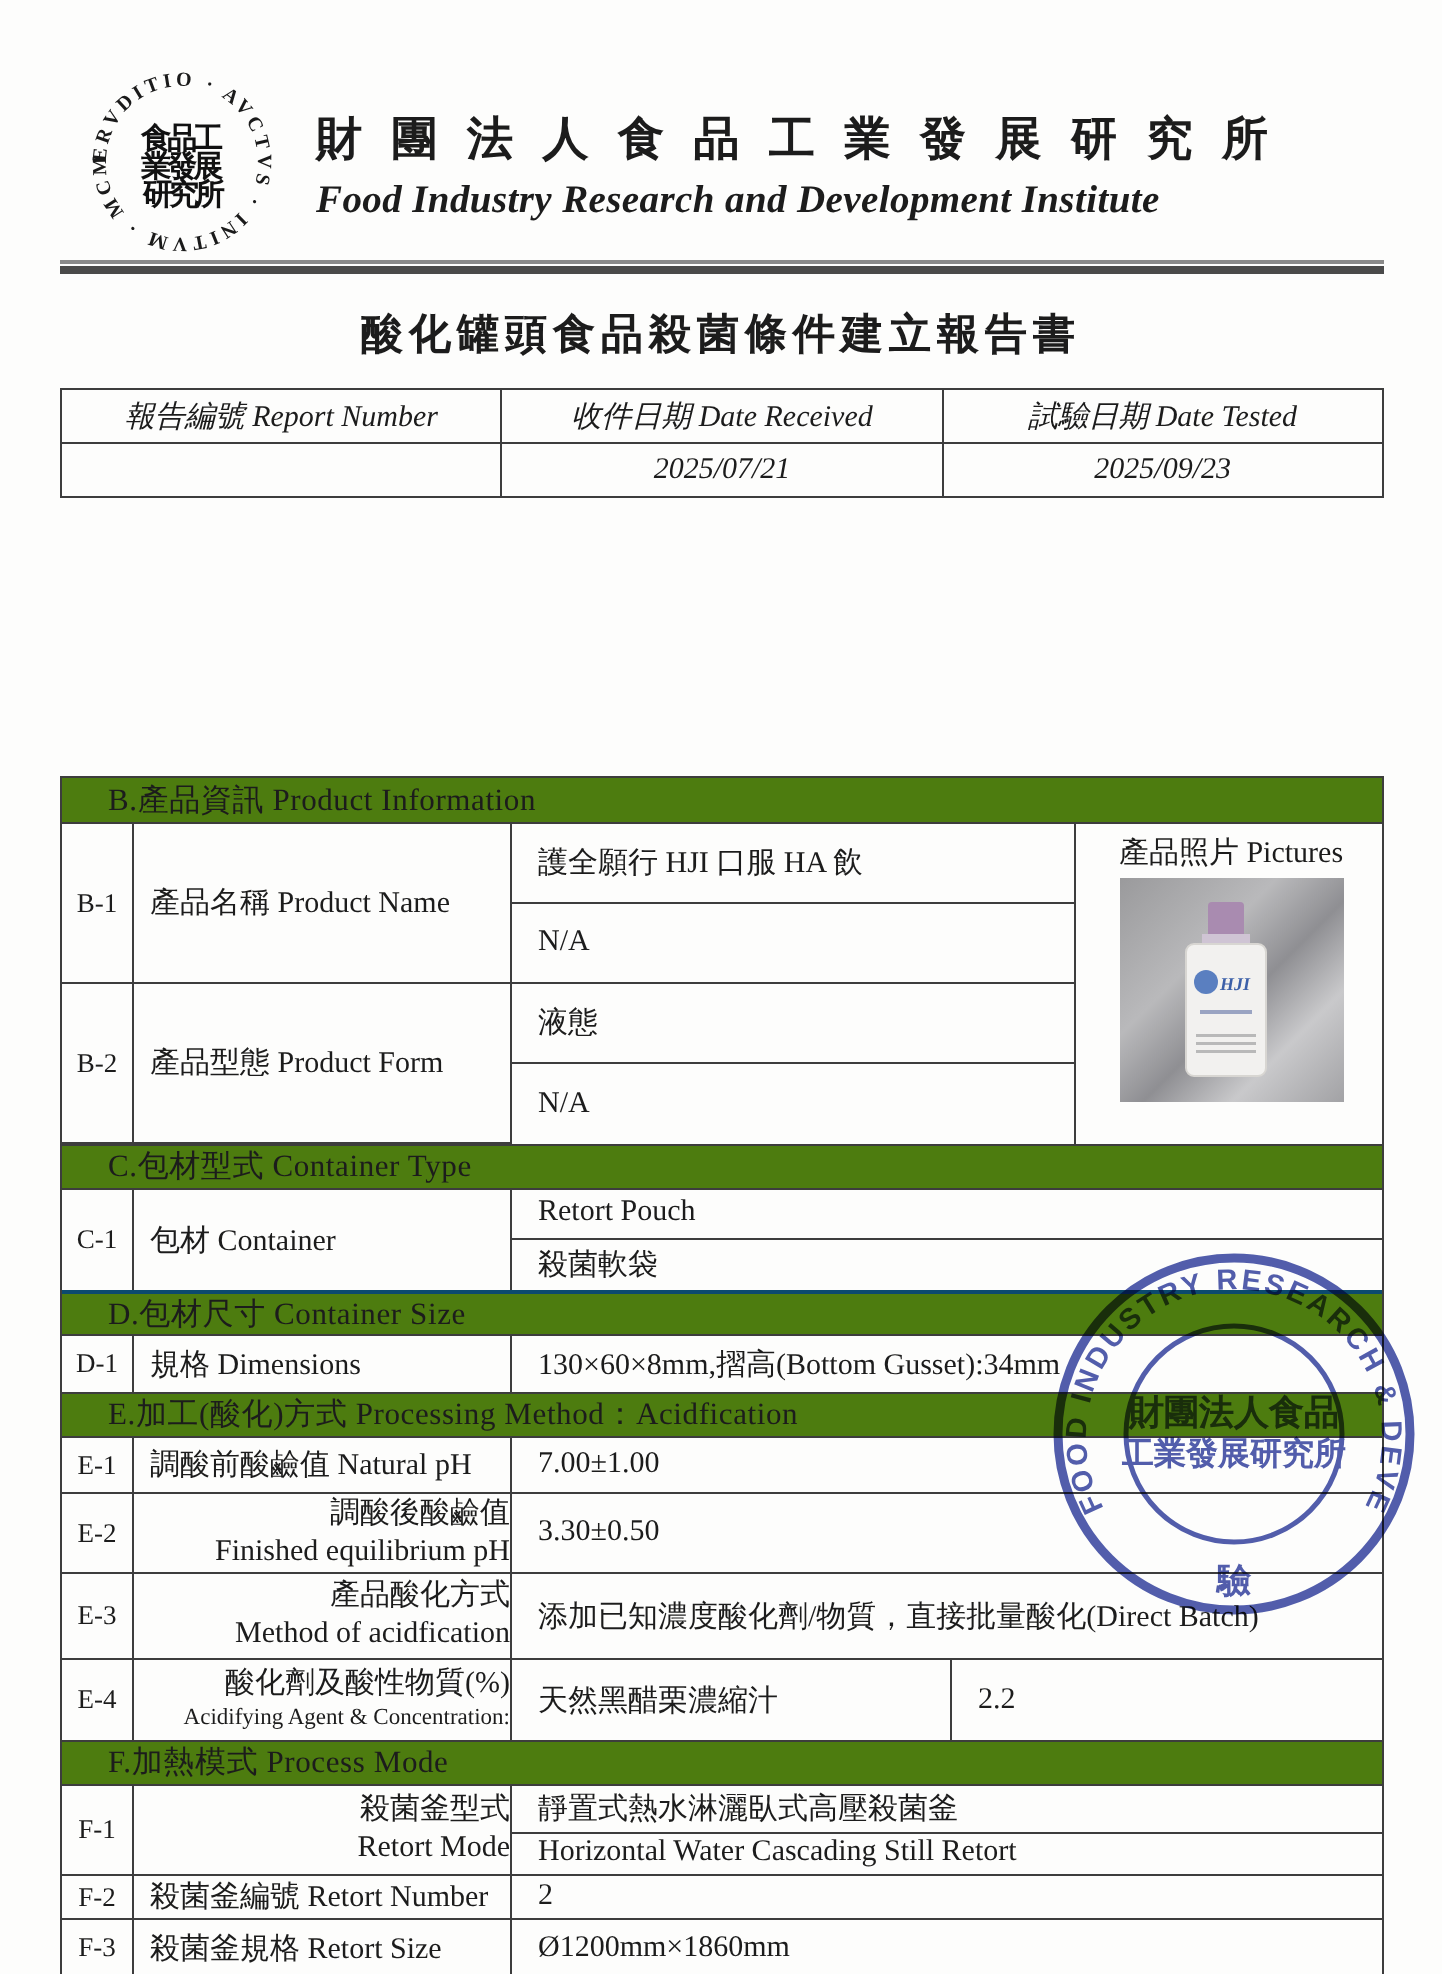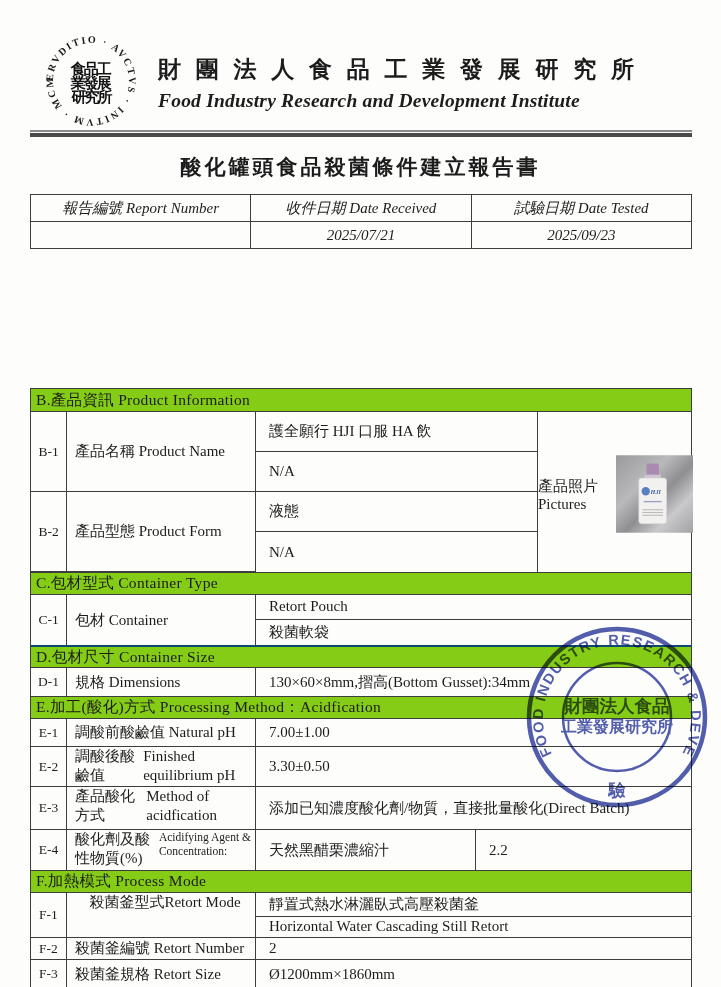--- a/index.html
+++ b/index.html
@@ -19,40 +19,40 @@
     border-top:2px solid #8a8a8a; border-bottom:4px solid #4a4a4a; }
   
   .doc-title-zh { text-align:center; font-size:21px; font-weight:bold; letter-spacing:3px; margin-top:16px; }
   .doc-title-en { text-align:center; font-size:19px; font-weight:bold; margin-top:9px; letter-spacing:.3px; }
   
   .meta-table { margin:13px 29px 0 30px; width:662px; border-collapse:collapse; table-layout:fixed;font-style:italic; }
   .meta-table td { border:1.5px solid #3d3d3d; height:27px; text-align:center; font-size:15px; vertical-align:middle; }
   .spacer-a { height:139px; }
   
   .main-table { margin-left:30px; width:662px; border:1.5px solid #3d3d3d; font-size:15px; }
-  .sec-head { height:23px; background:#84cc16; border-bottom:1px solid #3d3d3d;
-    display:flex; align-items:center; padding-left:5px; font-size:15.5px; letter-spacing:.3px; }
+  .sec-head { height:23px; background:#4d7c0f; border-bottom:1px solid #3d3d3d;
+    display:flex; align-items:center; padding-left:23px; font-size:15.5px; letter-spacing:.3px; }
   .row { display:flex; }
   .cell { border-right:1px solid #3d3d3d; border-bottom:1px solid #3d3d3d;
     display:flex; align-items:center; overflow:hidden; }
   .c-code  { width:36px; justify-content:center; font-size:13.5px; flex:0 0 auto; }
   .c-label { width:189px; padding-left:8px; flex:0 0 auto; }
   .c-val   { padding-left:13px; flex:1 1 auto; }
   .no-r { border-right:none !important; }
   .no-b { border-bottom:none !important; }
-  .two-line { flex-direction:row; align-items:flex-start; justify-content:center; line-height:1.25; }
+  .two-line { flex-direction:column; align-items:flex-end; justify-content:center; line-height:1.25; }
   .sub-small { font-size:11.5px; }
   
   .gridB { display:grid; grid-template-columns:36px 189px 282px 155px; grid-auto-rows:40px; }
   .gridB > div { border-right:1px solid #3d3d3d; border-bottom:1px solid #3d3d3d;
     display:flex; align-items:center; overflow:hidden; }
   .gB-code { justify-content:center; font-size:13.5px; }
   .gB-label { padding-left:8px;text-align:right; }
   .gB-val { padding-left:13px; }
-  .pictures-cell { grid-column:4; grid-row:1 / span 4; flex-direction:row; justify-content:flex-start; }
+  .pictures-cell { grid-column:4; grid-row:1 / span 4; flex-direction:column; justify-content:flex-start; }
   .pictures-label { font-size:15px; margin-top:5px; }
   .photo { margin-top:3px; }
   
   .valstack { flex:1 1 auto; display:flex; flex-direction:column; align-self:stretch; }
   .valstack > div { flex:1 1 auto; display:flex; align-items:center; padding-left:13px; }
   .valstack > div:first-child { border-bottom:1px solid #3d3d3d; }
   
   .e4-v1 { width:220px; flex:0 0 auto; padding-left:13px; }
   .e4-v2 { flex:1 1 auto; padding-left:13px; }
   

